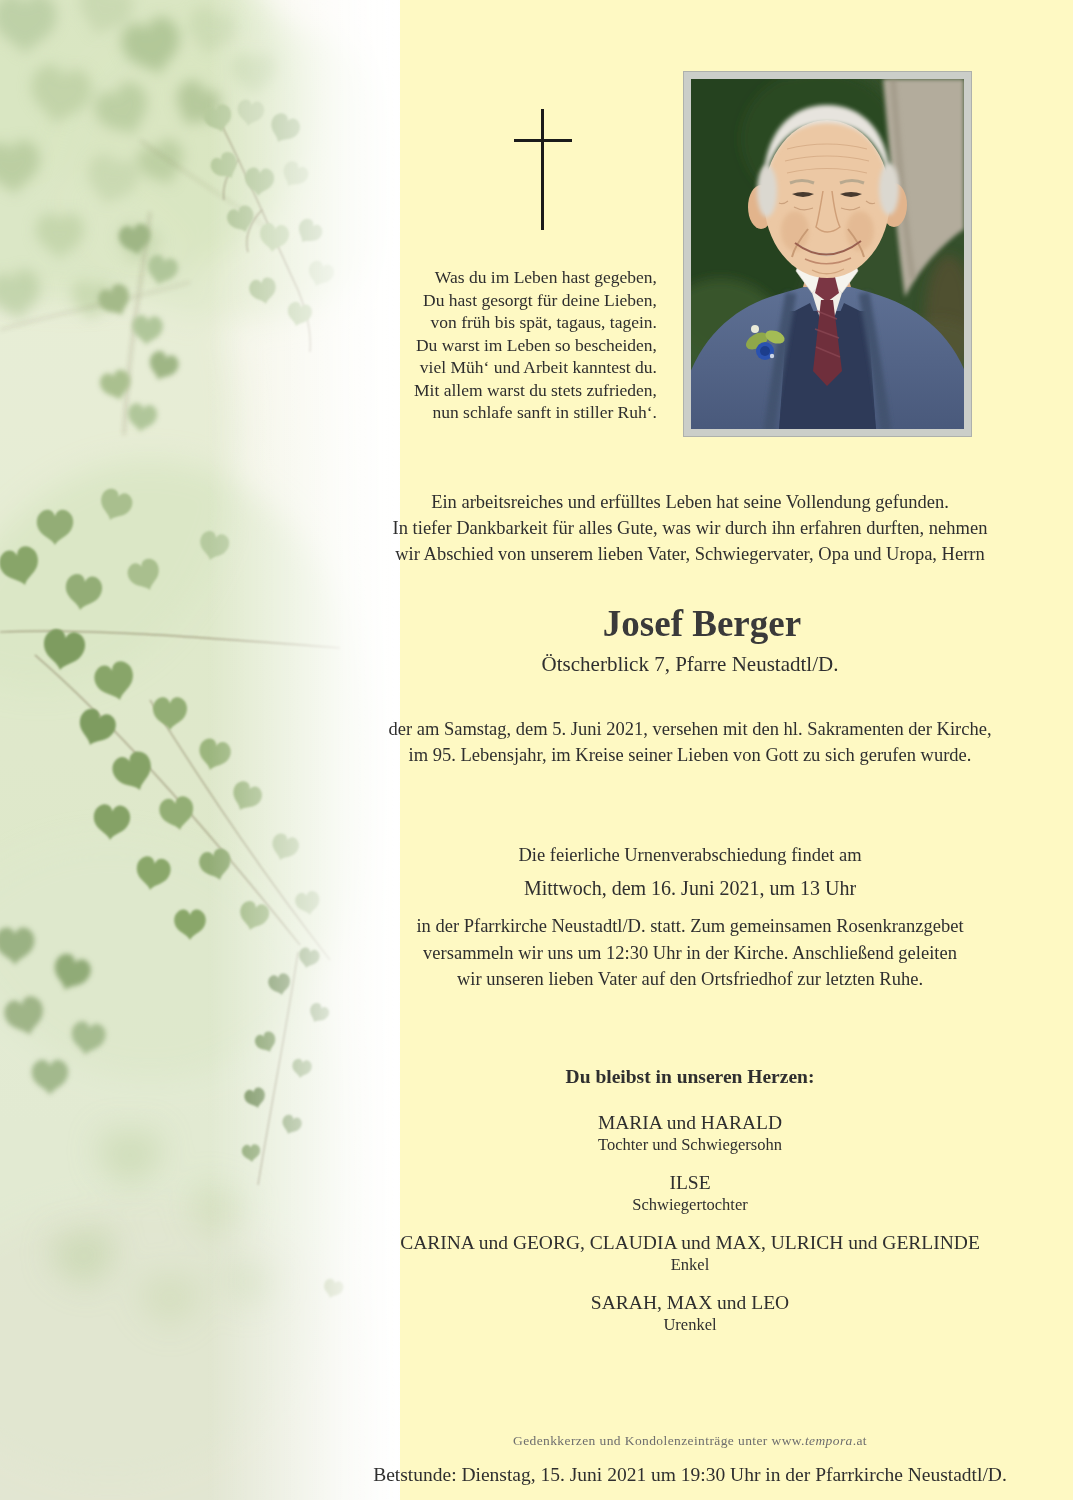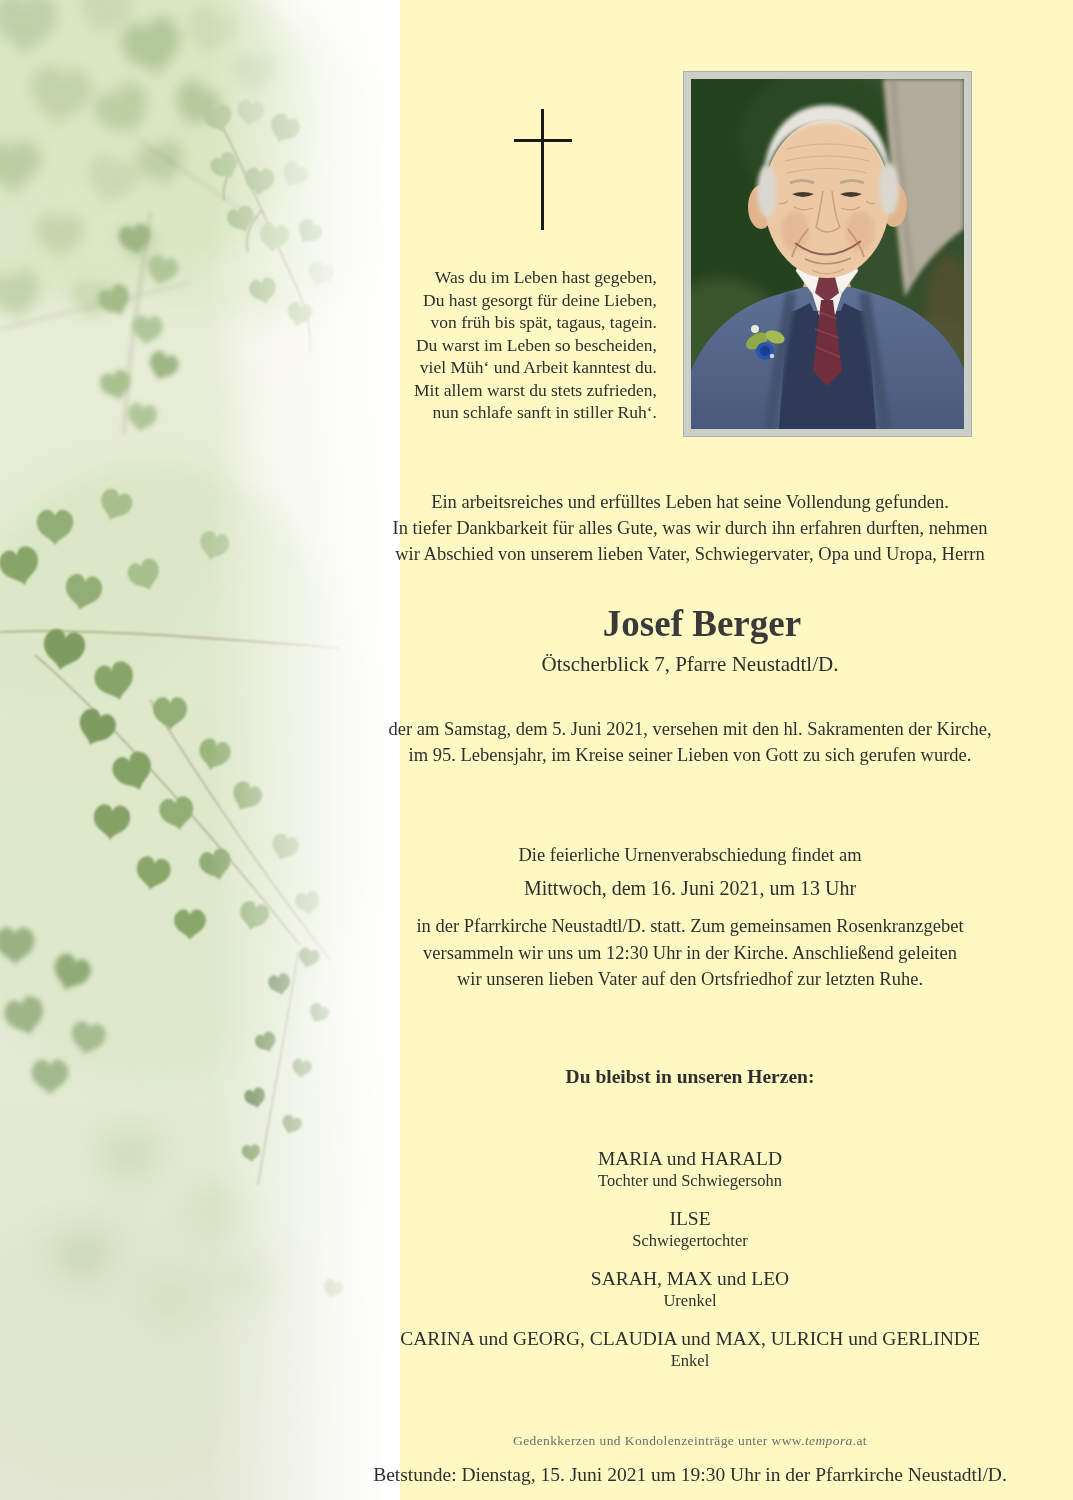--- a/index.html
+++ b/index.html
@@ -24,21 +24,21 @@
     font-size:17.5px;line-height:22.5px;color:#2e2e2e;}
   .col{left:333px;width:714px;text-align:center;color:#2f2f2f;}
   .intro{top:489px;font-size:18.5px;line-height:26px;}
   .name{top:593px;font-size:37px;line-height:1;font-weight:700;color:#3a3a3a;margin:12px;}
   .address{top:652px;font-size:21px;}
   .death{top:716px;font-size:18.5px;line-height:26px;}
   .cer-intro{top:845px;font-size:18.5px;}
   .cer-date{top:877px;font-size:20px;font-weight:400;}
   .cer-details{top:913px;font-size:18.5px;line-height:26.5px;}
   .herzens{top:1066px;font-size:19.5px;font-weight:700;}
-  .mourners{top:1148px;}
+  .mourners{top:1112px;}
   .mourner{margin-bottom:17px;}
   .mourner-names{font-size:19.5px;line-height:22px;}
   .mourner-relation{font-size:16.5px;line-height:21px;}
   .betstunde{top:1464px;font-size:19.5px;}
   .footer{top:1433px;font-size:13.5px;letter-spacing:.4px;color:#6e6e6e;}
   .b{font-weight:400;}
   .i{font-style:italic;}
 </style>
 </head>
 <body>
@@ -323,25 +323,25 @@
   <div class="abs col mourners" id="mourners">
       <div class="mourner">
         <div class="mourner-names"><span class="b">MARIA</span><span> und </span><span class="b">HARALD</span></div>
         <div class="mourner-relation">Tochter und Schwiegersohn</div>
       </div>
       <div class="mourner">
         <div class="mourner-names"><span class="b">ILSE</span></div>
         <div class="mourner-relation">Schwiegertochter</div>
       </div>
       <div class="mourner">
+        <div class="mourner-names"><span class="b">CARINA</span><span> und </span><span class="b">GEORG, CLAUDIA</span><span> und </span><span class="b">MAX, ULRICH</span><span> und </span><span class="b">GERLINDE</span></div>
+        <div class="mourner-relation">Enkel</div>
+      </div>
+      <div class="mourner">
         <div class="mourner-names"><span class="b">SARAH, MAX</span><span> und </span><span class="b">LEO</span></div>
         <div class="mourner-relation">Urenkel</div>
       </div>
-      <div class="mourner">
-        <div class="mourner-names"><span class="b">CARINA</span><span> und </span><span class="b">GEORG, CLAUDIA</span><span> und </span><span class="b">MAX, ULRICH</span><span> und </span><span class="b">GERLINDE</span></div>
-        <div class="mourner-relation">Enkel</div>
-      </div>
     </div>
 
   <div class="abs col betstunde"><span class="b">Betstunde:</span><span> Dienstag, 15. Juni 2021 um 19:30 Uhr in der Pfarrkirche Neustadtl/D.</span></div>
   <div class="abs col footer"><span>Gedenkkerzen und Kondolenzeinträge unter www.</span><span class="i">tempora</span><span>.at</span></div>
 
 </div>
 
 </body></html>

